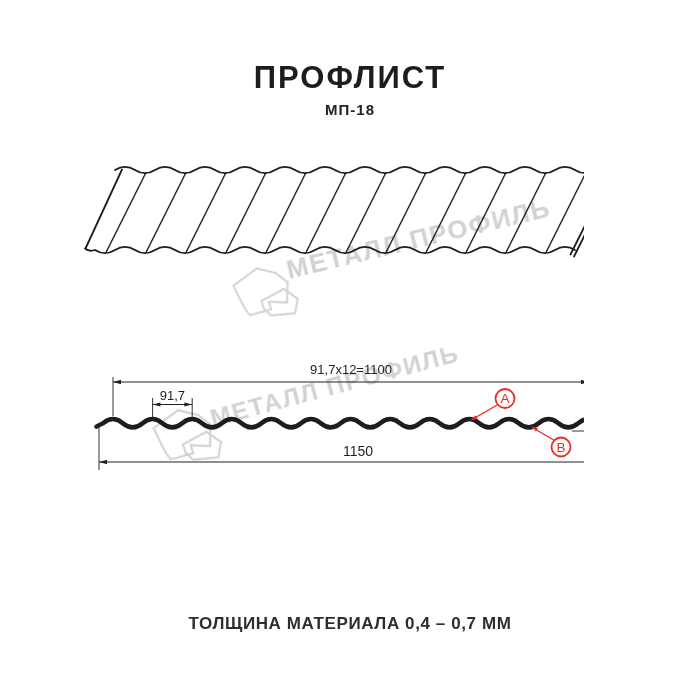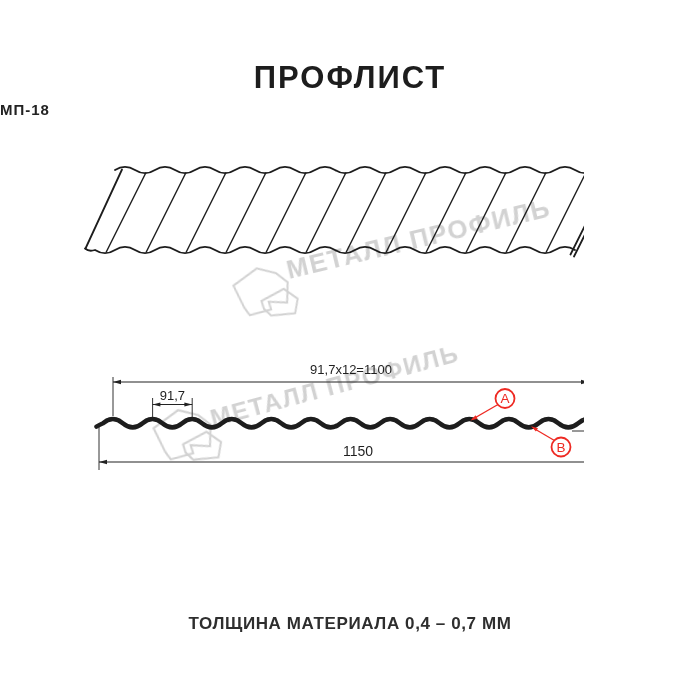--- a/index.html
+++ b/index.html
@@ -1,21 +1,21 @@
 <!DOCTYPE html>
 <html style="--red: #ee2a23; --line: #1d1d1d; --wm: #cdcdcd;"><head>
 <meta charset="utf-8">
 <style>
   :root{ --red:#ee2a23; --line:#1d1d1d; --wm:#cdcdcd; }
   html,body{margin:0;padding:0;background:#ffffff;}
   .page{position:relative;width:584px;height:700px;background:#fff;overflow:hidden;
         font-family:"Liberation Sans","DejaVu Sans",sans-serif;}
   .title{position:absolute;top:60px;left:0;width:700px;text-align:center;
          font-size:31px;font-weight:700;letter-spacing:2px;color:var(--line);}
-  .subtitle{position:absolute;top:101px;left:0;width:700px;
+  .subtitle{position:absolute;top:101px;left:0;width:700px;text-align:center;
             font-size:15px;font-weight:700;letter-spacing:1px;color:#222;}
   .footer-note{position:absolute;top:614px;left:0;width:700px;text-align:center;
                font-size:17px;font-weight:700;letter-spacing:.6px;color:#2e2e2e;}
   svg{position:absolute;left:0;top:0;}
   .wm-stroke{stroke:var(--wm);stroke-width:2;fill:none;stroke-linejoin:miter;}
   .wm-text{fill:var(--wm);font-size:26px;font-weight:700;letter-spacing:1.5px;}
   .wm-text2{fill:var(--wm);font-size:24.5px;font-weight:700;letter-spacing:1.5px;}
   .sheet-line{stroke:var(--line);stroke-width:1.8;fill:none;stroke-linecap:round;}
   .rib-line{stroke:var(--line);stroke-width:1.4;fill:none;}
   .profile{stroke:var(--line);stroke-width:4.5;fill:none;stroke-linecap:round;stroke-linejoin:round;}

